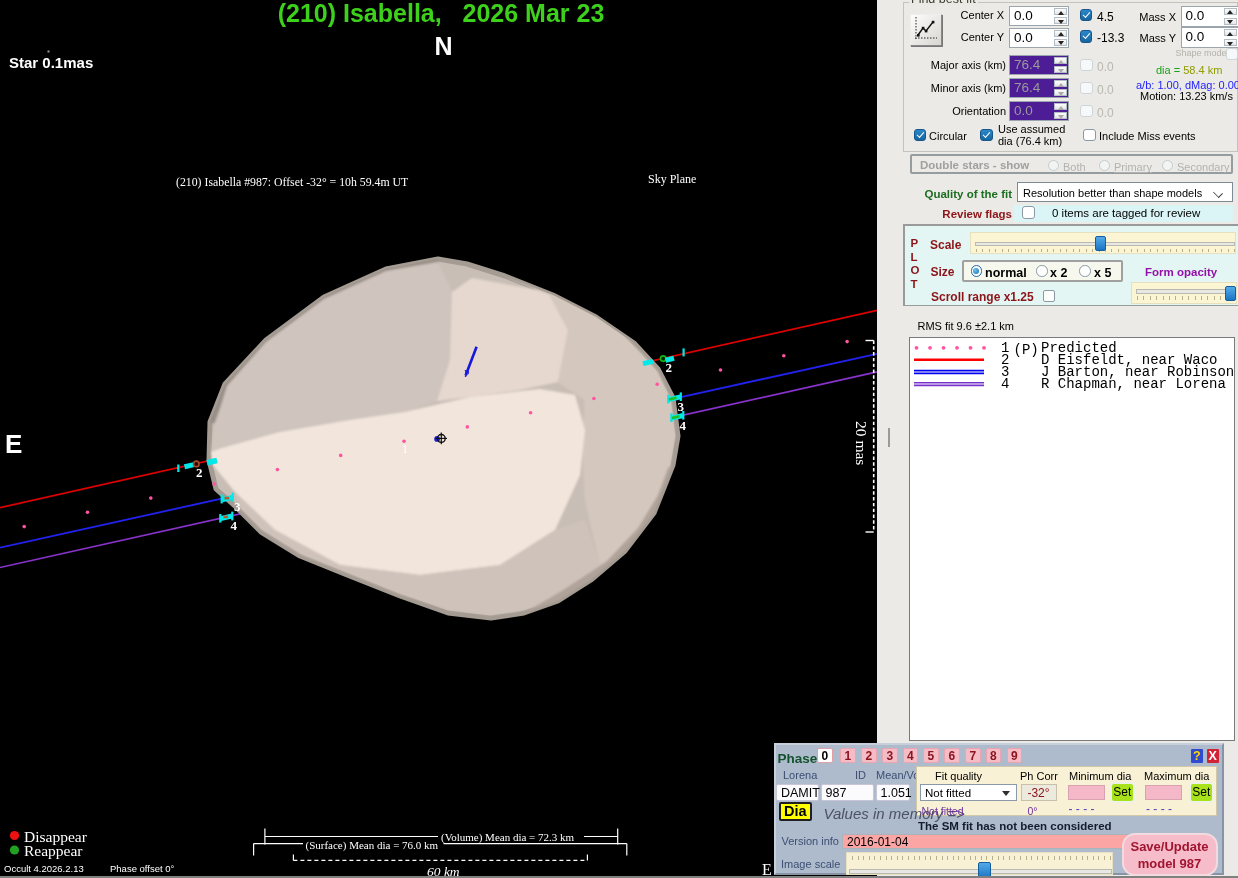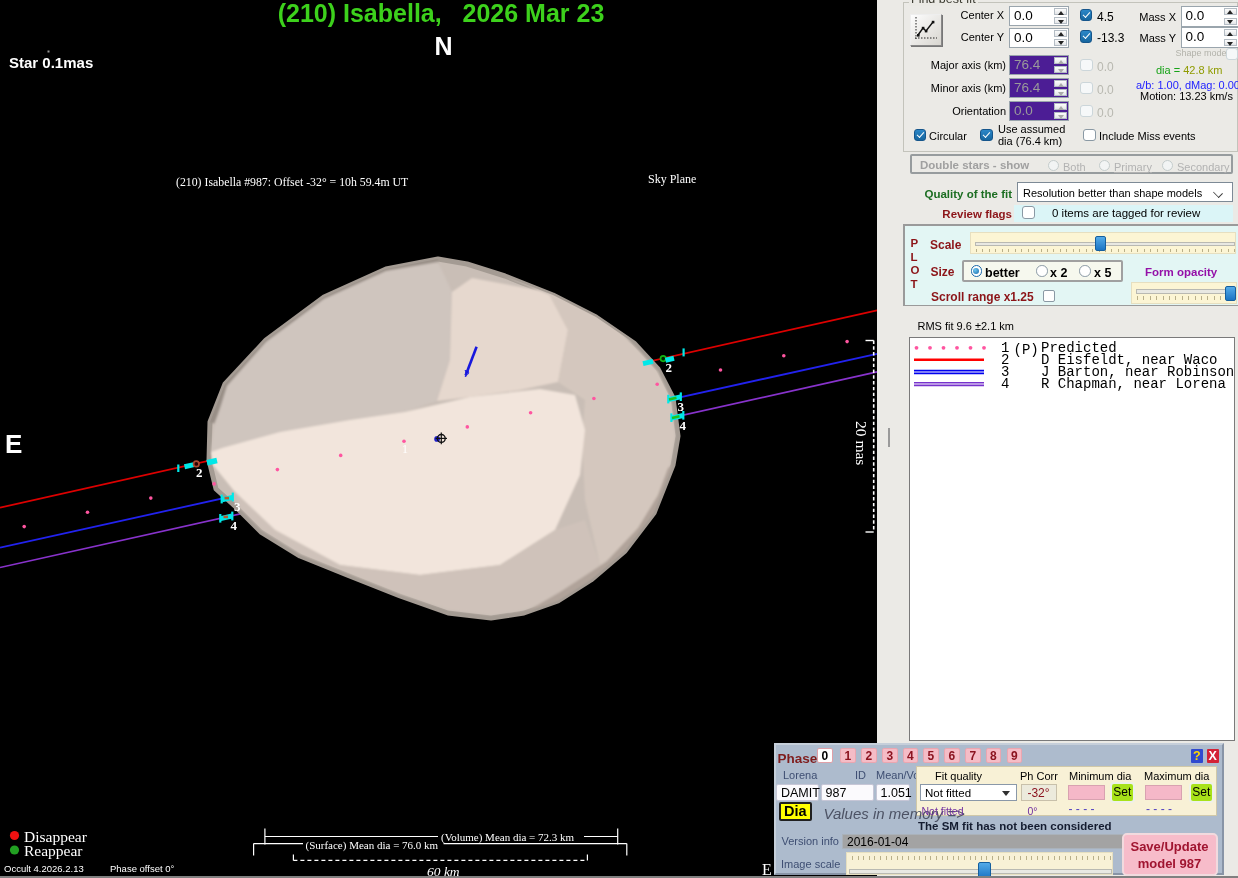--- a/index.html
+++ b/index.html
@@ -235,21 +235,21 @@
       <span class="sb u">
         <span class="tri-u"></span>
       </span>
       <span class="sb d">
         <span class="tri-d"></span>
       </span>
     </span>
   </div>
 <div class="cb dis" style="left:1080px;top:58.5px;"></div>
 <div class="lab" style="left:1097px;top:59.5px;color:#b8b8b0;font-size:12px;">0.0</div>
-<div class="lab" style="left:1156px;top:63.5px;color:#17a317;">dia = <span style="color:#8f9b00;">42.8 km</span></div>
+<div class="lab" style="left:1156px;top:63.5px;color:#17a317;">dia = <span style="color:#8f9b00;">58.4 km</span></div>
 <div class="rlab" style="left:904px;top:82px;width:102px;">Minor axis (km)</div>
 <div class="inp dis" style="left:1009px;top:78px;width:58px;">
     <span class="v">76.4</span>
     <span class="spin">
       <span class="sb u">
         <span class="tri-u"></span>
       </span>
       <span class="sb d">
         <span class="tri-d"></span>
       </span>
@@ -341,21 +341,21 @@
     <span style="position:absolute;left:232.20000000000002px;top:0;width:1px;height:3.5px;background:#b9b08a;"></span>
     <span style="position:absolute;left:238.65px;top:0;width:1px;height:3.5px;background:#b9b08a;"></span>
     <span style="position:absolute;left:245.1px;top:0;width:1px;height:3.5px;background:#b9b08a;"></span>
     <span style="position:absolute;left:251.55px;top:0;width:1px;height:3.5px;background:#b9b08a;"></span>
     <span style="position:absolute;left:258px;top:0;width:1px;height:3.5px;background:#b9b08a;"></span>
   </div>
 <div class="thumb" style="left:1094.5px;top:236px;"></div>
 <div class="darkred abs" style="left:930.5px;top:265px;">Size</div>
 <div class="abs" style="left:962px;top:259.5px;width:161px;height:22px;background:#f6f8ee;border:2px solid #a0a0a0;border-radius:2px;box-sizing:border-box;"></div>
 <div class="radio on" style="left:970.5px;top:265px;"></div>
-<div class="lab b" style="left:985px;top:266px;font-size:12.5px;">better</div>
+<div class="lab b" style="left:985px;top:266px;font-size:12.5px;">normal</div>
 <div class="radio" style="left:1036px;top:265px;"></div>
 <div class="lab b" style="left:1050px;top:266px;font-size:12.5px;">x 2</div>
 <div class="radio" style="left:1079px;top:265px;"></div>
 <div class="lab b" style="left:1094px;top:266px;font-size:12.5px;">x 5</div>
 <div class="abs b" style="left:1145px;top:266px;font-size:11.5px;color:#9410a8;">Form opacity</div>
 <div class="darkred abs" style="left:931px;top:289.5px;text-align:center;">Scroll range x1.25</div>
 <div class="cb off" style="left:1042.5px;top:289.5px;width:12px;height:12px;border-radius:2px;"></div>
 <div class="slidebox" style="left:1130.5px;top:282px;width:106.5px;height:21.5px;"></div>
 <div class="track" style="left:1136px;top:289px;width:97px;"></div>
 <div class="tickrow" id="ticks2" style="left:1137px;top:296px;">
@@ -398,21 +398,21 @@
 2
 3
 4</div>
 <div class="abs" style="left:1013.5px;top:341.5px;font-family:'Liberation Mono',monospace;font-size:14px;color:#000;">(P)</div>
 <div class="abs" style="left:1041px;top:341.5px;font-family:'Liberation Mono',monospace;font-size:14px;line-height:12px;white-space:pre;color:#000;">Predicted
 D Eisfeldt, near Waco
 J Barton, near Robinson
 R Chapman, near Lorena</div>
 <div class="abs" style="left:887.5px;top:428px;width:2px;height:19px;background:#9a9a9a;"></div>
 <div class="abs" id="phase" style="left:774px;top:743px;width:450px;height:132px;background:#adbbcd;border:2px solid #8894a6;border-top-color:#c6cfda;border-left-color:#c6cfda;box-sizing:border-box;">
-<div class="abs b" style="left:1.5px;top:6px;font-size:13.5px;color:#7f1d1d;">Phase</div>
+<div class="abs b" style="left:1.5px;top:6px;font-size:13.5px;color:#14532d;">Phase</div>
 <div class="abs b pbtn" style="left:41px;top:3px;background:#fff;color:#000;border-color:#e0a0a8;">0</div>
 <div class="abs b pbtn pk" style="left:64px;">1</div>
 <div class="abs b pbtn pk" style="left:85px;">2</div>
 <div class="abs b pbtn pk" style="left:106px;">3</div>
 <div class="abs b pbtn pk" style="left:126.5px;">4</div>
 <div class="abs b pbtn pk" style="left:147px;">5</div>
 <div class="abs b pbtn pk" style="left:168px;">6</div>
 <div class="abs b pbtn pk" style="left:189px;">7</div>
 <div class="abs b pbtn pk" style="left:209.5px;">8</div>
 <div class="abs b pbtn pk" style="left:230.5px;">9</div>
@@ -439,21 +439,21 @@
 <div class="abs pkbox" style="left:369px;"></div>
 <div class="abs setbtn" style="left:412.5px;">Set</div>
 <div class="abs b" style="left:2.5px;top:56.5px;width:33.5px;height:19.5px;background:#ffff00;border:2px solid #202020;border-radius:2px;box-sizing:border-box;font-size:14.5px;text-align:center;line-height:15px;">Dia</div>
 <div class="abs" style="left:41.5px;top:59.5px;font-size:15px;font-style:italic;color:#4c5264;margin-left:6px;">Values in memory =&gt;</div>
 <div class="abs" style="left:145.5px;top:60px;font-size:10.5px;color:#7030a0;">Not fitted</div>
 <div class="abs" style="left:251.5px;top:60px;font-size:10.5px;color:#7030a0;">0°</div>
 <div class="abs" style="left:292.5px;top:57px;font-size:12px;color:#5040c0;">- - - -</div>
 <div class="abs" style="left:370px;top:57px;font-size:12px;color:#5040c0;">- - - -</div>
 <div class="abs b" style="left:142px;top:75px;font-size:11.5px;color:#141c30;">The SM fit has not been considered</div>
 <div class="abs phl" style="left:5.5px;top:90px;">Version info</div>
-<div class="abs" style="left:66px;top:88.5px;width:291px;height:15.5px;background:#a3a3a3;border:1px solid #aab2ba;box-sizing:border-box;font-size:12px;">
+<div class="abs" style="left:66px;top:88.5px;width:291px;height:15.5px;background:#fca5a5;border:1px solid #aab2ba;box-sizing:border-box;font-size:12px;">
       <span style="position:absolute;left:4px;top:0.5px;">2016-01-04</span>
     </div>
 <div class="abs phl" style="left:5px;top:112.5px;">Image scale</div>
 <div class="abs" style="left:70px;top:106.5px;width:267px;height:23px;background:#f8f1d6;border:1px solid #e6dfc0;box-sizing:border-box;"></div>
 <div class="tickrow" id="ticks3" style="left:76px;top:110.5px;">
       <span style="position:absolute;left:0px;top:0;width:1px;height:4px;background:#b9b08a;"></span>
       <span style="position:absolute;left:5.6px;top:0;width:1px;height:4px;background:#b9b08a;"></span>
       <span style="position:absolute;left:11.2px;top:0;width:1px;height:4px;background:#b9b08a;"></span>
       <span style="position:absolute;left:16.799999999999997px;top:0;width:1px;height:4px;background:#b9b08a;"></span>
       <span style="position:absolute;left:22.4px;top:0;width:1px;height:4px;background:#b9b08a;"></span>
@@ -495,21 +495,21 @@
       <span style="position:absolute;left:224px;top:0;width:1px;height:4px;background:#b9b08a;"></span>
       <span style="position:absolute;left:229.6px;top:0;width:1px;height:4px;background:#b9b08a;"></span>
       <span style="position:absolute;left:235.2px;top:0;width:1px;height:4px;background:#b9b08a;"></span>
       <span style="position:absolute;left:240.79999999999998px;top:0;width:1px;height:4px;background:#b9b08a;"></span>
       <span style="position:absolute;left:246.39999999999998px;top:0;width:1px;height:4px;background:#b9b08a;"></span>
       <span style="position:absolute;left:251.99999999999997px;top:0;width:1px;height:4px;background:#b9b08a;"></span>
       <span style="position:absolute;left:257.59999999999997px;top:0;width:1px;height:4px;background:#b9b08a;"></span>
     </div>
 <div class="track" style="left:73px;top:124px;width:261px;"></div>
 <div class="thumb" style="left:202px;top:117px;width:11px;height:14.5px;"></div>
-<div class="abs b" style="left:345.5px;top:88px;width:96px;height:43px;background:#f7bcca;border:2px solid #f2dade;border-radius:5px;box-sizing:border-box;color:#a01430;font-size:13px;text-align:center;line-height:17px;padding-top:3px;">Save/Update<br>model 987</div>
+<div class="abs b" style="left:345.5px;top:88px;width:96px;height:43px;background:#f7bcca;border:2px solid #f2dade;border-radius:13px;box-sizing:border-box;color:#a01430;font-size:13px;text-align:center;line-height:17px;padding-top:3px;">Save/Update<br>model 987</div>
 </div>
 <style>
 .pbtn{top:3px;width:15.5px;height:15px;font-size:12px;text-align:center;line-height:15px;border:1px solid #eaa6b0;border-radius:2px;box-sizing:border-box;}
 .pk{background:#f5bcc6;color:#8c1420;}
 .phl{font-size:11px;color:#3e4e72;white-space:nowrap;}
 .wbox{top:38.5px;height:17px;background:#fbfafd;border:1px solid #c6c6d6;border-radius:2px;box-sizing:border-box;font-size:12.5px;color:#000;padding-left:4px;line-height:16px;}
 .pkbox{top:39.5px;width:36.5px;height:15px;background:#f5b8c8;border:1px solid #d8a2b0;box-sizing:border-box;}
 .setbtn{top:36.5px;width:25.5px;height:21.5px;background:#a8e21a;border:2px solid #eef0ea;border-radius:4px;box-sizing:border-box;font-size:12px;text-align:center;line-height:17px;color:#000;}
 </style>
 

